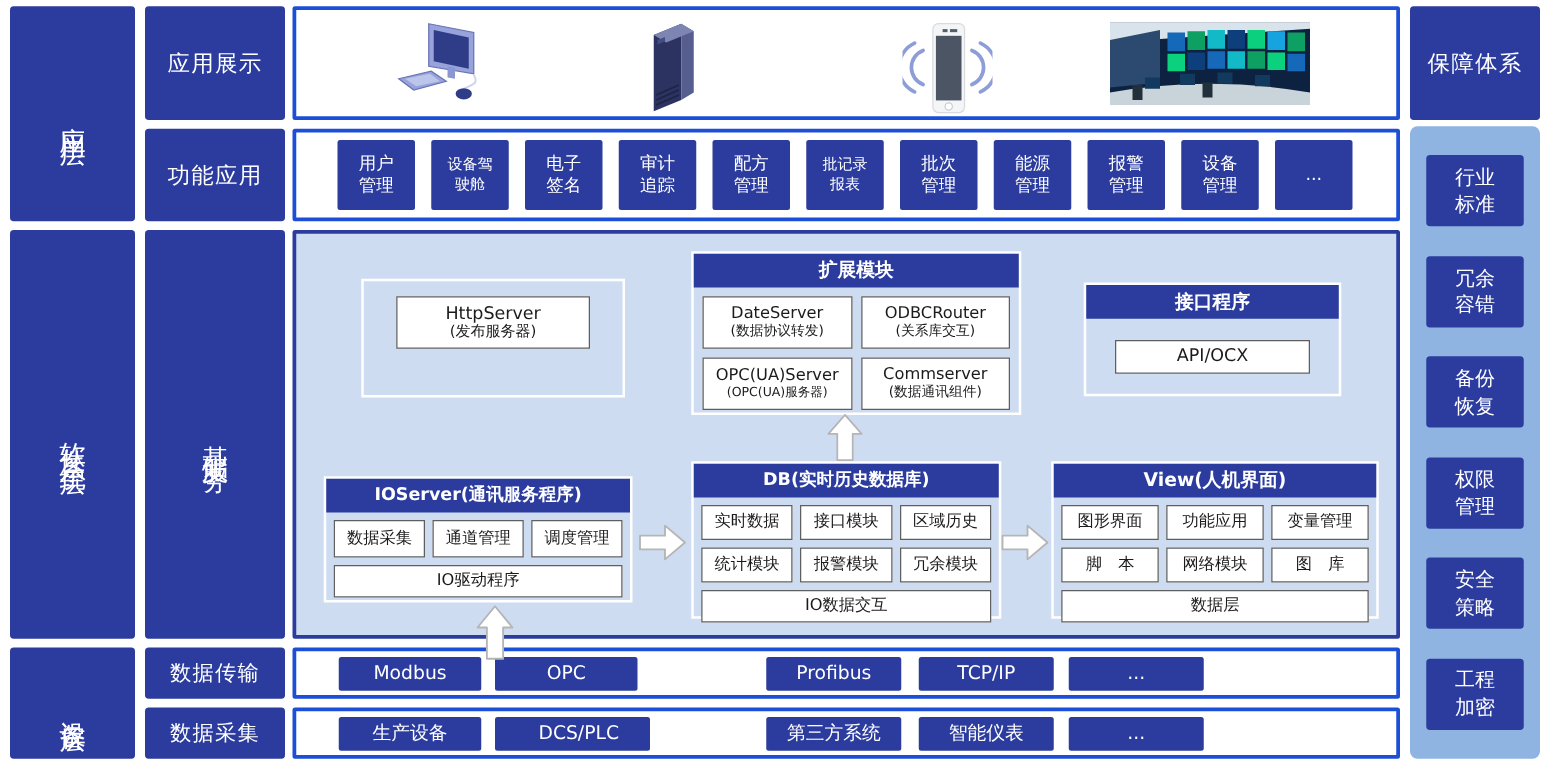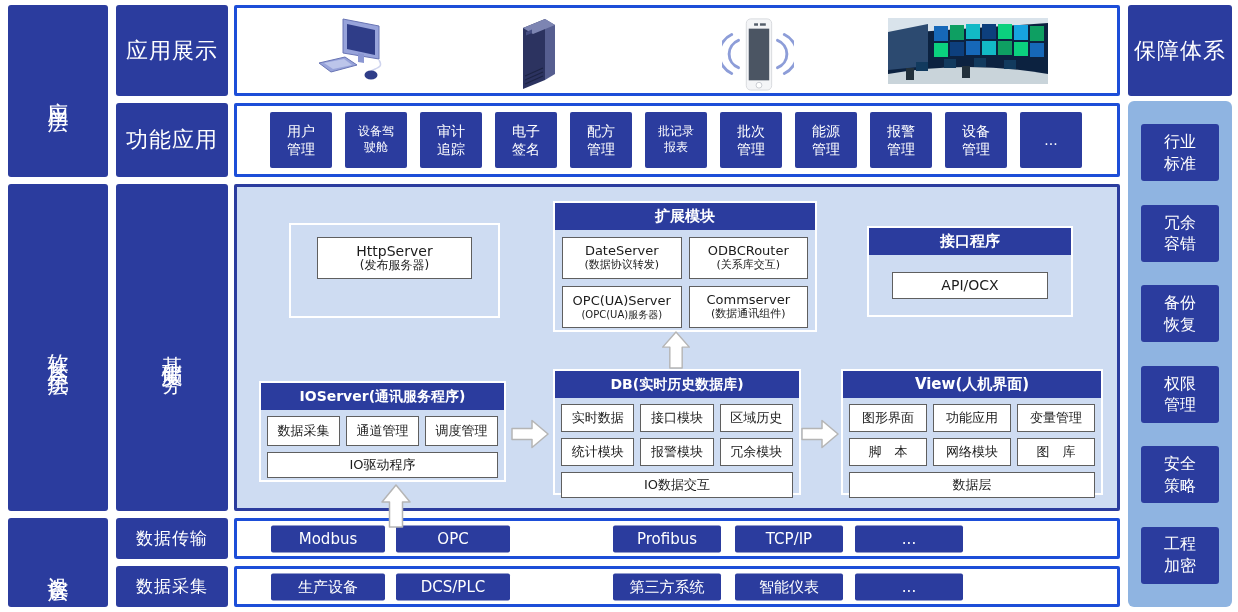--- a/index.html
+++ b/index.html
@@ -1,20 +1,20 @@
 <!DOCTYPE html>
 <html><head>
 <meta charset="utf-8">
 <style>
   html,body{margin:0;padding:0;background:#ffffff;font-family:"DejaVu Sans","Liberation Sans",sans-serif;}
   #stage{position:relative;width:1238px;height:612px;background:#ffffff;overflow:hidden;}
 
   .navy{position:absolute;background:#2b3c9e;color:#fff;display:flex;align-items:center;justify-content:center;border-radius:3px;box-sizing:border-box;}
   .v-text{writing-mode:vertical-rl;font-size:21px;letter-spacing:6px;text-indent:6px;}
-  .h-label{font-size:22px;letter-spacing:1px;}
+  .h-label{font-size:18px;letter-spacing:1px;}
 
   .frame{position:absolute;background:#fff;border:3px solid #1d4ed8;border-radius:2px;box-sizing:border-box;}
   .services{position:absolute;background:#cedcf2;border:3px solid #2b3c9e;border-radius:2px;box-sizing:border-box;}
 
   .icons-row .icon{position:absolute;}
 
   .apps-row{display:flex;align-items:center;gap:13px;height:100%;box-sizing:border-box;padding-left:33px;}
   .app-btn{width:62px;height:56px;flex:0 0 62px;background:#2b3c9e;color:#fff;border-radius:2px;display:flex;align-items:center;justify-content:center;text-align:center;font-size:14px;line-height:1.3;white-space:pre-line;}
   .app-btn.small{font-size:12px;}
 
@@ -133,24 +133,24 @@
       </svg>
     </span>
   </div>
 
   <div class="frame" style="left:234px;top:103px;width:886px;height:74px;">
     <div class="apps-row">
       <div class="app-btn">用户
 管理</div>
       <div class="app-btn small">设备驾
 驶舱</div>
+      <div class="app-btn">电子
+签名</div>
       <div class="app-btn">审计
 追踪</div>
-      <div class="app-btn">电子
-签名</div>
       <div class="app-btn">配方
 管理</div>
       <div class="app-btn small">批记录
 报表</div>
       <div class="app-btn">批次
 管理</div>
       <div class="app-btn">能源
 管理</div>
       <div class="app-btn">报警
 管理</div>
@@ -261,21 +261,21 @@
   <div class="frame" style="left:234px;top:518px;width:886px;height:41px;">
     <div class="proto-btn" style="left:34px;width:114px;">Modbus</div>
     <div class="proto-btn" style="left:159px;width:114px;">OPC</div>
     <div class="proto-btn" style="left:376px;width:108px;">Profibus</div>
     <div class="proto-btn" style="left:498px;width:108px;">TCP/IP</div>
     <div class="proto-btn" style="left:618px;width:108px;">...</div>
   </div>
 
   <div class="frame" style="left:234px;top:566px;width:886px;height:41px;">
     <div class="proto-btn" style="left:34px;width:114px;">生产设备</div>
-    <div class="proto-btn" style="left:159px;width:114px;">DCS/PLC</div>
+    <div class="proto-btn" style="left:159px;width:114px;padding-left:10px;">DCS/PLC</div>
     <div class="proto-btn" style="left:376px;width:108px;">第三方系统</div>
     <div class="proto-btn" style="left:498px;width:108px;">智能仪表</div>
     <div class="proto-btn" style="left:618px;width:108px;">...</div>
   </div>
 
   <div class="navy" style="left:1128px;top:5px;width:104px;height:91px;">
     <span class="h-label">保障体系</span>
   </div>
   <div class="right-panel">
     <div class="rp-item">行业

